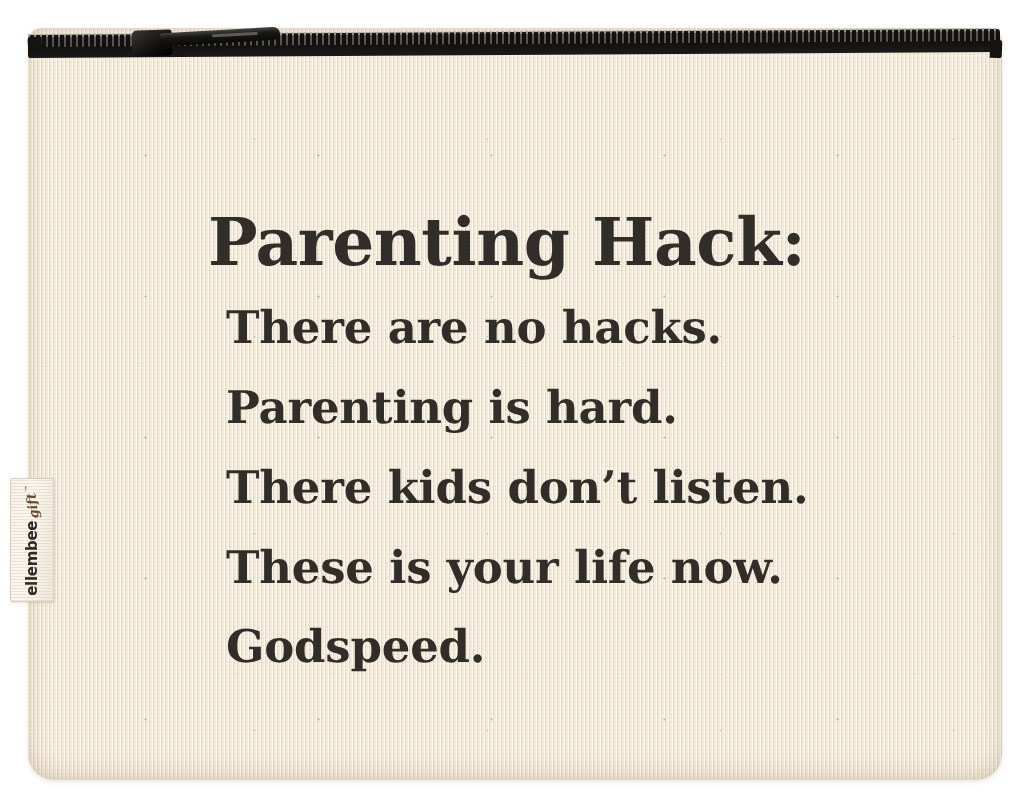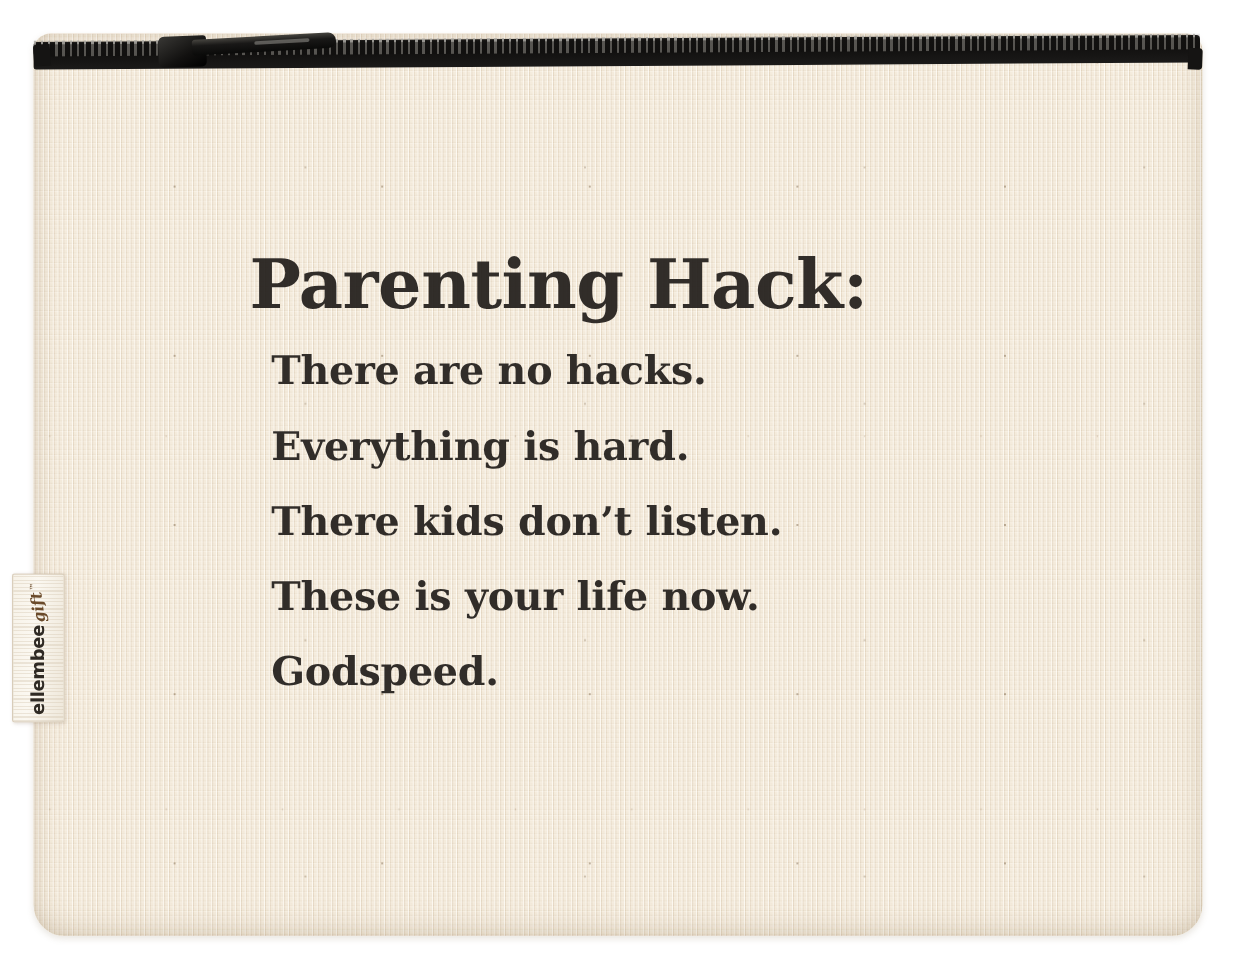--- a/index.html
+++ b/index.html
@@ -200,31 +200,31 @@
     position: absolute;
     left: 208px;
     top: 206px;
     width: 660px;
     color: #231f1c;
     text-rendering: geometricPrecision;
   }
   .quote-title {
     font-family: "DejaVu Serif", "Liberation Serif", serif;
     font-weight: bold;
-    font-size: 57px;
+    font-size: 66px;
     line-height: 1.12;
     letter-spacing: -0.4px;
     margin: 0 0 4px 0;
     white-space: nowrap;
     opacity: 0.93;
   }
   .quote-line {
     font-family: "DejaVu Serif", "Liberation Serif", serif;
     font-weight: bold;
-    font-size: 33px;
+    font-size: 45px;
     line-height: 1.42;
     letter-spacing: -0.2px;
     margin: 16px 0 0 18px;
     white-space: nowrap;
     opacity: 0.93;
   }
 
   
   .brand-tag {
     position: absolute;
@@ -303,21 +303,21 @@
     <div class="zipper-chain-hi"></div>
     <div class="zipper-stop-left"></div>
     <div class="zipper-stop-right"></div>
     <div class="zipper-slider"></div>
     <div class="zipper-pull"></div>
   </div>
 
   <div class="quote">
     <div class="quote-title">Parenting Hack:</div>
     <div class="quote-line">There are no hacks.</div>
-    <div class="quote-line">Everything is hard.</div>
+    <div class="quote-line">Parenting is hard.</div>
     <div class="quote-line">There kids don’t listen.</div>
     <div class="quote-line">These is your life now.</div>
     <div class="quote-line">Godspeed.</div>
   </div>
 
   <div class="brand-tag">
     <div class="brand-inner">
       <span class="brand-word">ellembee</span>
       <span class="brand-script">gift</span>
       <span class="brand-tm">™</span>

